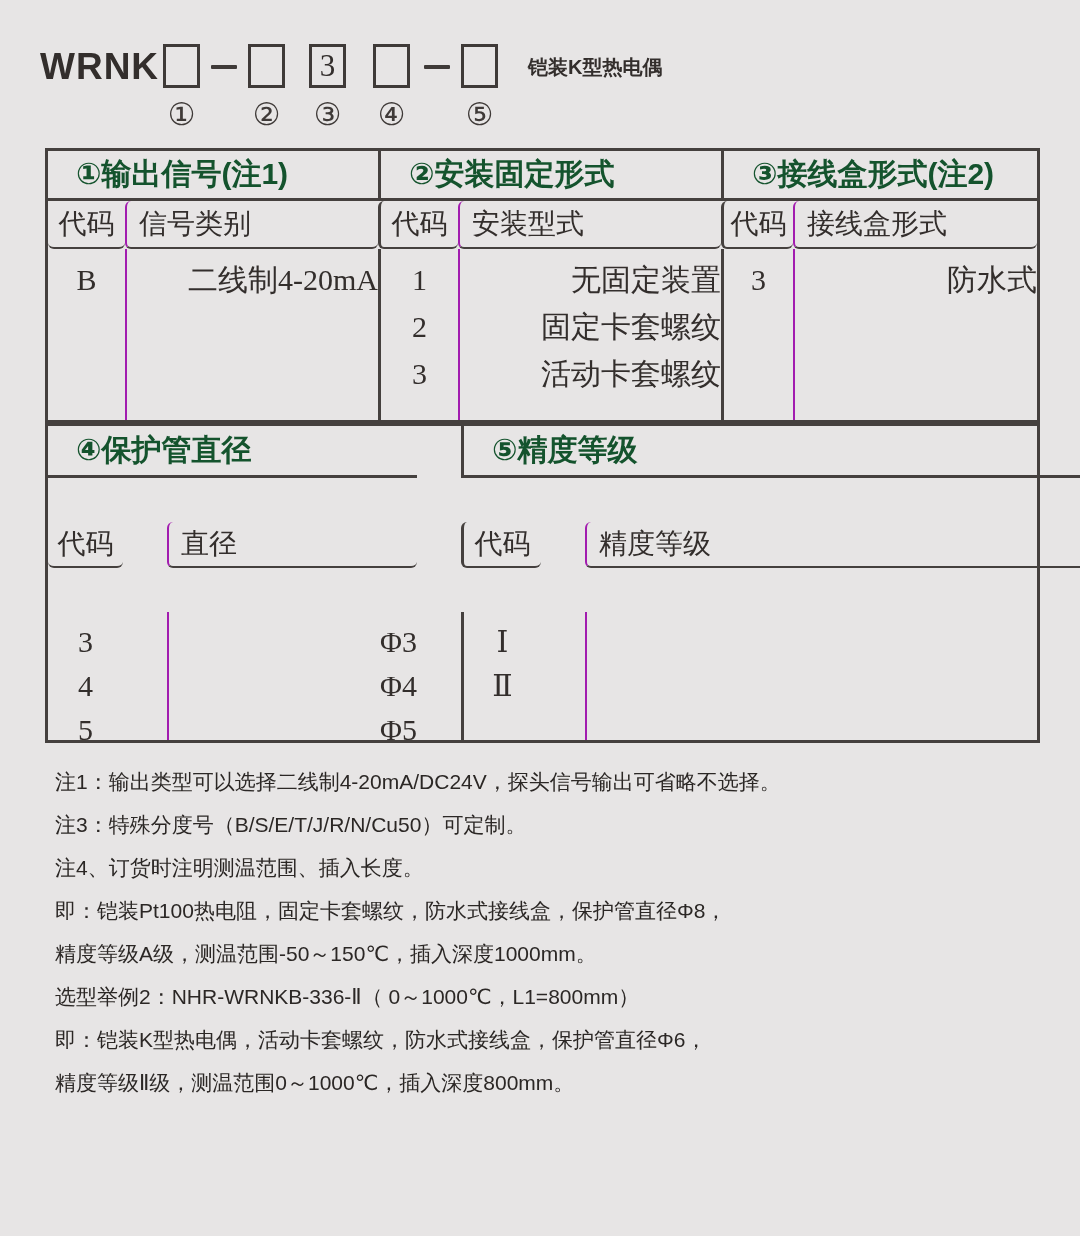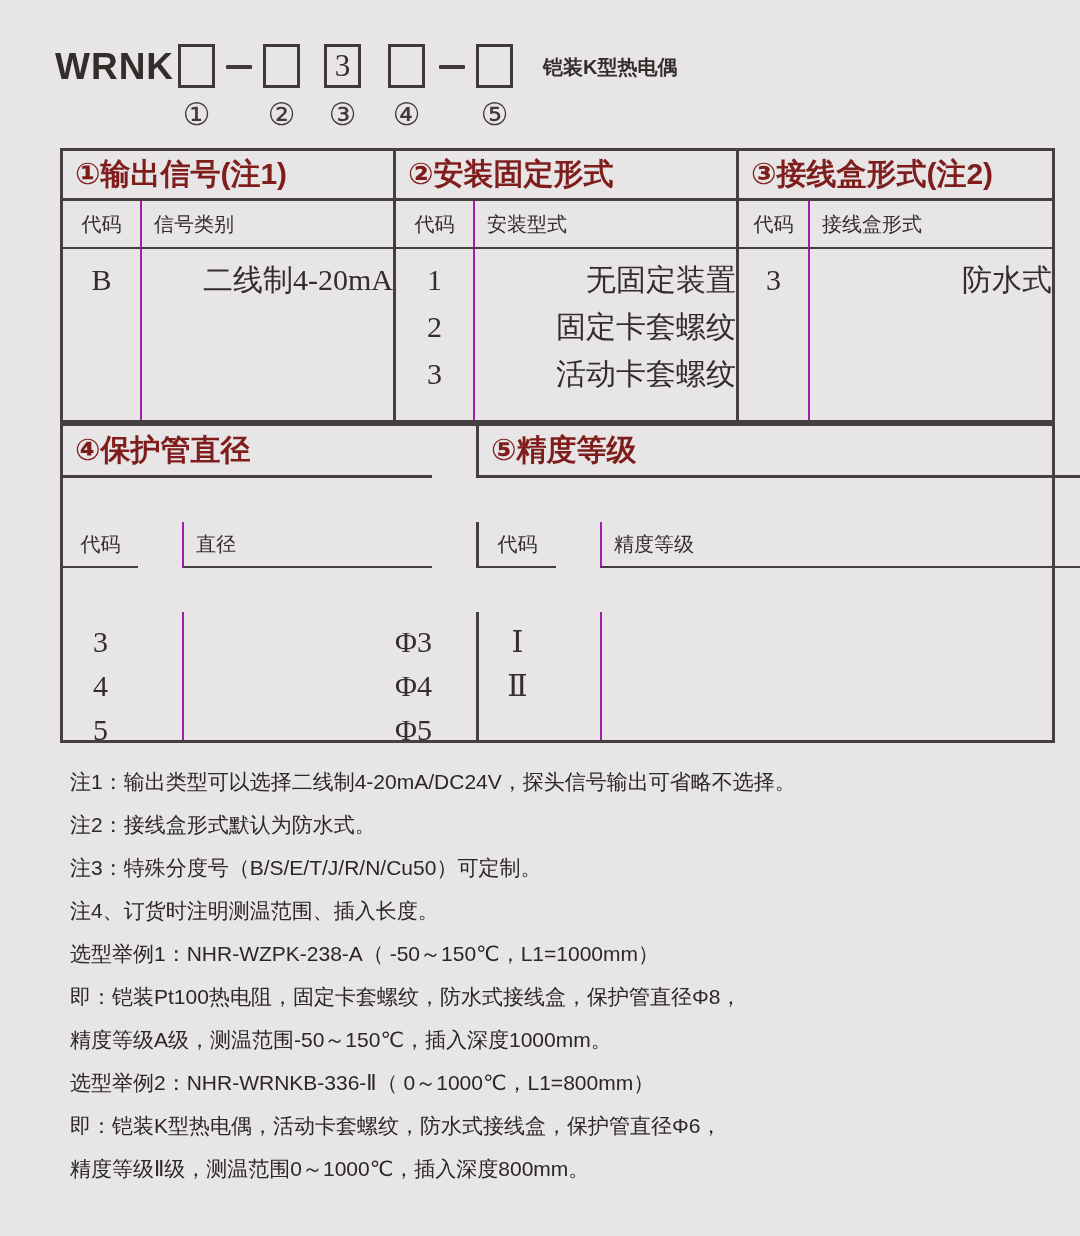--- a/index.html
+++ b/index.html
@@ -4,21 +4,21 @@
 <style>
   html,body{margin:0;padding:0;}
   body{
     width:1080px;height:1236px;
     background:#e7e5e5;
     font-family:"Liberation Sans","DejaVu Sans",sans-serif;
     color:#2e2a28;
     position:relative;
     overflow:hidden;
   }
-  .page{position:absolute;inset:0;margin-left:15px;}
+  .page{position:absolute;inset:0;}
 
   
   .code-row{
     position:absolute;left:40px;top:44px;
     display:flex;align-items:flex-start;
   }
   .wrnk{
     font-size:37px;font-weight:700;line-height:46px;
     letter-spacing:1px;color:#332e2c;
   }
@@ -50,29 +50,30 @@
     border:3px solid #45403e;
     display:grid;
     background:#e7e5e5;
   }
   .tbl-top{top:148px;height:275px;grid-template-columns:77px 253px 80px 263px 72px 244px;grid-template-rows:50px 48px auto;}
   .tbl-bottom{top:423px;height:320px;grid-template-columns:75px 250px 80px 584px;grid-template-rows:52px 46px auto;gap:44px;}
   .cell{box-sizing:border-box;overflow:hidden;}
   .title{
     grid-column:span 2;
     display:flex;align-items:center;
-    padding-left:12px;
-    font-size:30px;font-weight:700;color:#7f1d1d;
+    padding-left:28px;
+    font-size:30px;font-weight:700;color:#14532d;
     border-bottom:3px solid #45403e;
   }
   .hdr{
     display:flex;align-items:center;
     font-family:"Liberation Serif","DejaVu Serif",serif;
-    font-size:20px;color:#332e2c;
+    font-size:28px;color:#332e2c;
     border-bottom:2px solid #45403e;
+    border-radius:6px;
   }
   .hdr.code{justify-content:center;padding-left:0;}
   .hdr.label{padding-left:12px;}
   .bodycol{
     display:flex;flex-direction:column;
     font-family:"Liberation Serif","DejaVu Serif",serif;
     font-size:30px;color:#332e2c;
   }
   .tbl-top .bodycol{padding-top:7px;}
   .tbl-top .bodycol span{line-height:47px;}
@@ -186,24 +187,22 @@
       <span>Ⅱ</span>
     </div>
     <div class="cell bodycol label bsub">
       <span>Ⅰ级</span>
       <span>Ⅱ级</span>
     </div>
   </div>
 
   <div class="notes">
     <div class="note-line">注1：输出类型可以选择二线制4-20mA/DC24V，探头信号输出可省略不选择。</div>
-    <div class="note-line">注2：接线盒形式默认为防水式。</div>
     <div class="note-line">注3：特殊分度号（B/S/E/T/J/R/N/Cu50）可定制。</div>
     <div class="note-line">注4、订货时注明测温范围、插入长度。</div>
-    <div class="note-line">选型举例1：NHR-WZPK-238-A（ -50～150℃，L1=1000mm）</div>
     <div class="note-line">即：铠装Pt100热电阻，固定卡套螺纹，防水式接线盒，保护管直径Φ8，</div>
     <div class="note-line">精度等级A级，测温范围-50～150℃，插入深度1000mm。</div>
     <div class="note-line">选型举例2：NHR-WRNKB-336-Ⅱ（ 0～1000℃，L1=800mm）</div>
     <div class="note-line">即：铠装K型热电偶，活动卡套螺纹，防水式接线盒，保护管直径Φ6，</div>
     <div class="note-line">精度等级Ⅱ级，测温范围0～1000℃，插入深度800mm。</div>
   </div>
 
 </div>
 
 </body></html>

